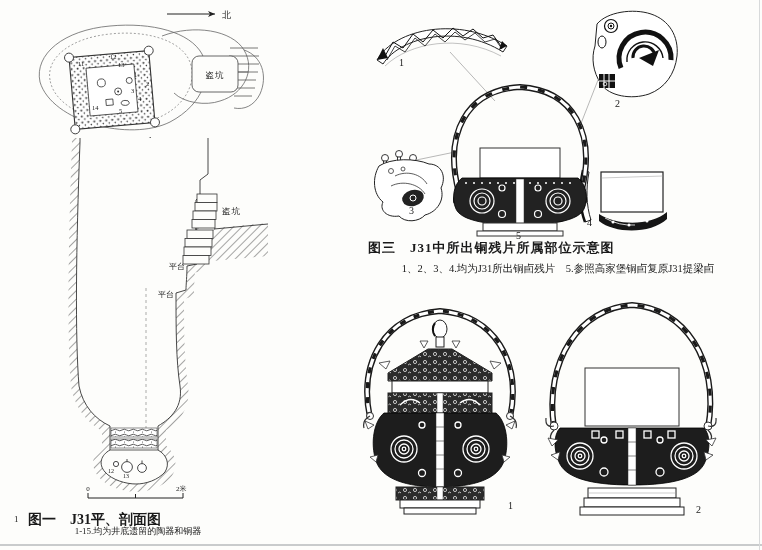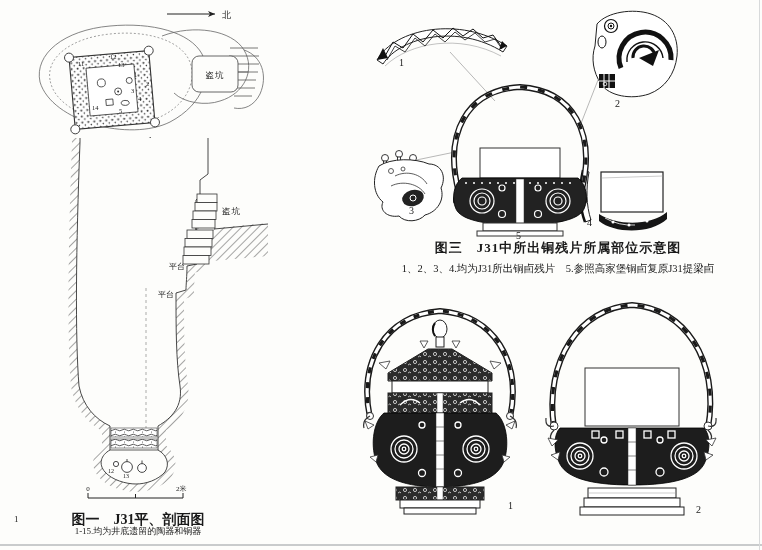--- a/index.html
+++ b/index.html
@@ -1,21 +1,21 @@
 <!DOCTYPE html>
 <html><head>
 <meta charset="utf-8">
 <style>
   html,body{margin:0;padding:0;background:#ffffff;}
   .page{
     position:relative;width:762px;height:550px;overflow:hidden;
     background:#fdfdfb;font-family:"Liberation Serif","DejaVu Serif",serif;color:#1a1a1a;
   }
   .abs{position:absolute;}
-  .caption-title{font-weight:bold;text-align:center;}
+  .caption-title{font-weight:bold;text-align:left;}
   .caption-note{text-align:center;}
   svg text{font-family:"Liberation Serif","DejaVu Serif",serif;fill:#1a1a1a;}
   .scan-edge-bottom{position:absolute;left:0;right:0;bottom:4px;height:2px;background:#c9cbcc;}
   .scan-edge-right{position:absolute;top:0;bottom:0;right:2px;width:1px;background:#d8dadb;}
 </style>
 </head>
 <body>
 
 <div class="page">
 

